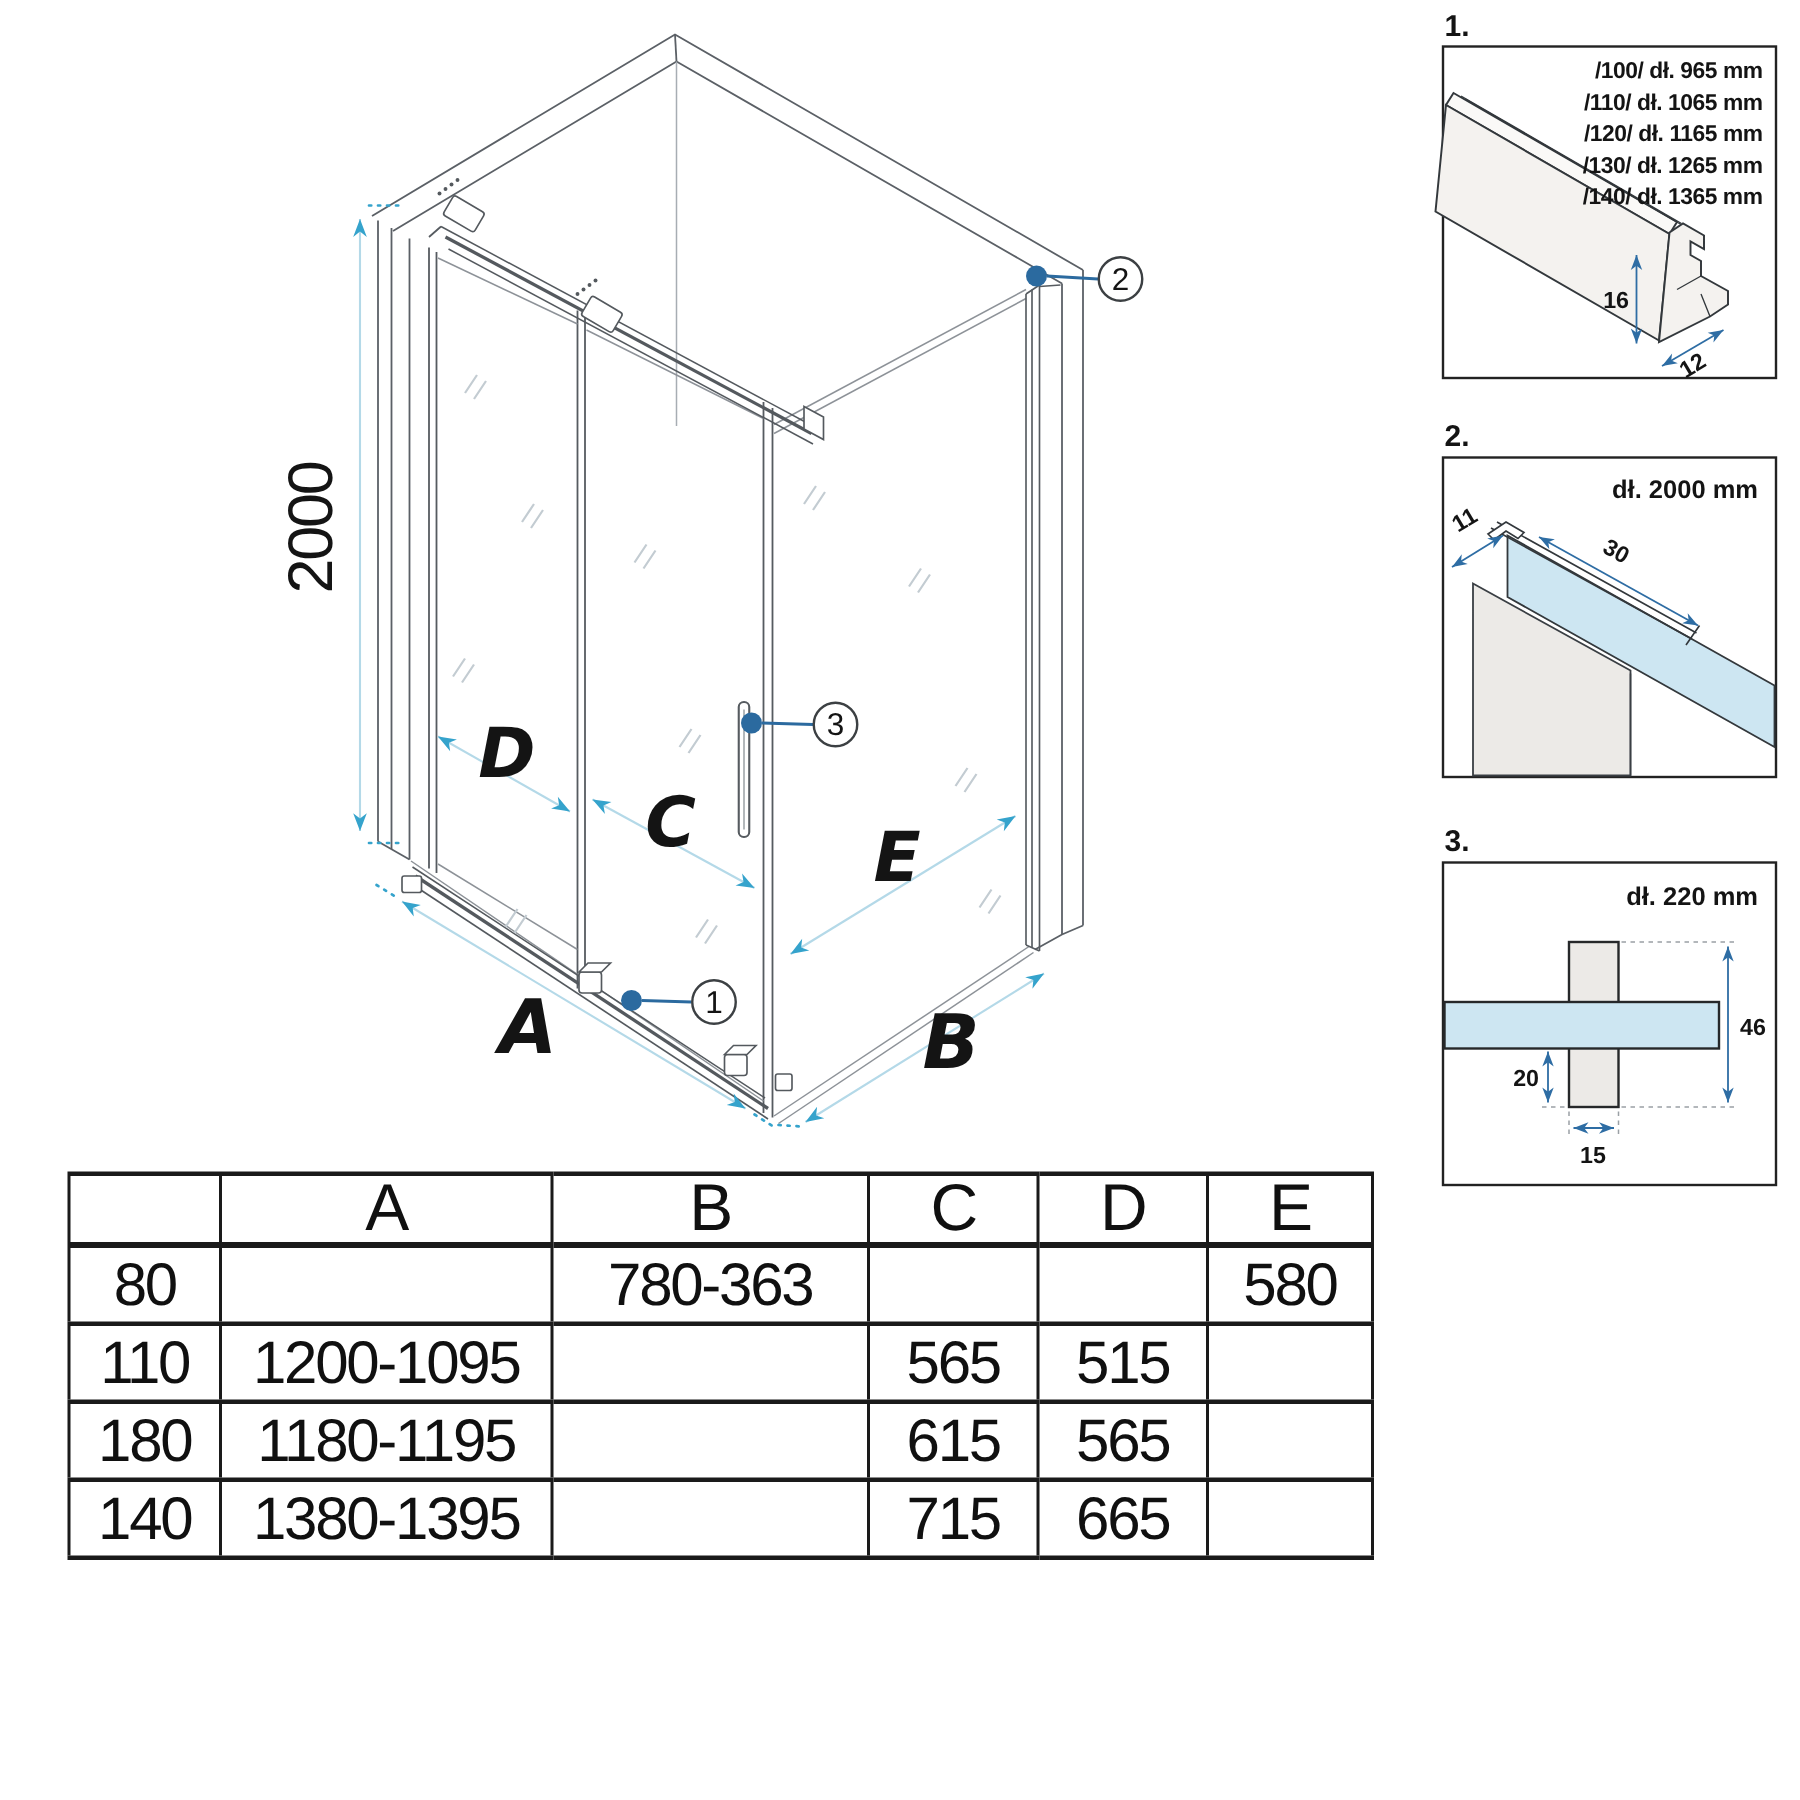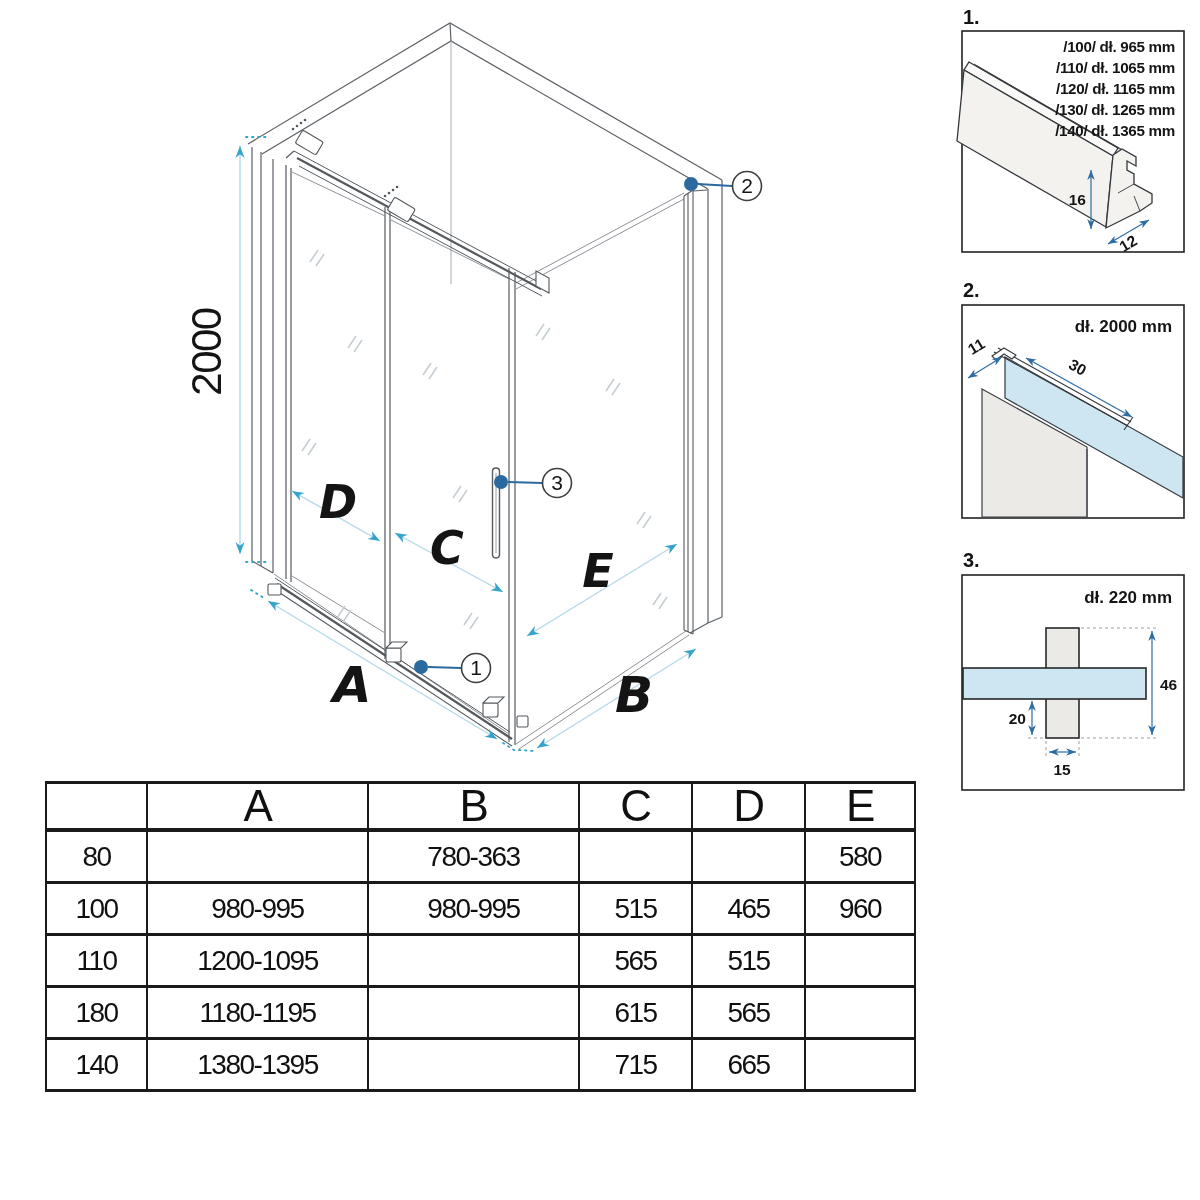--- a/index.html
+++ b/index.html
@@ -10,21 +10,21 @@
   .dimletter{font-family:"DejaVu Sans",sans-serif;font-style:italic;font-weight:600;}
   .detailbox-label{font-size:20px;font-weight:600;}
   .sizelist{font-weight:600;font-size:15.2px;letter-spacing:-0.3px;}
   .lenlabel{font-weight:600;font-size:17px;}
   .dimnum{font-weight:600;font-size:15.5px;}
   
   .tblwrap{position:absolute;left:45px;top:781px;}
   table.spec{border-collapse:collapse;table-layout:fixed;}
   table.spec td{border:2px solid #1a1a1a;border-top-width:3px;border-bottom-width:3px;
     text-align:center;vertical-align:middle;padding:0;color:#101010;
-    font-size:28px;letter-spacing:-1.5px;line-height:1;overflow:hidden;}
+    font-size:40px;letter-spacing:-1.5px;line-height:1;overflow:hidden;}
   table.spec tr.hdr td{font-size:44px;height:44px;border-bottom-width:4px;}
   table.spec tr.datarow td{height:49px;}
 </style>
 </head>
 <body>
 
 <div class="page">
 
   <svg style="position:absolute;left:0;top:0" width="950" height="775" viewBox="0 0 950 775">
     <defs>
@@ -269,28 +269,20 @@
       </tr>
       <tr class="datarow">
         <td>80</td>
         <td></td>
         <td>780-363</td>
         <td></td>
         <td></td>
         <td>580</td>
       </tr>
       <tr class="datarow">
-        <td>100</td>
-        <td>980-995</td>
-        <td>980-995</td>
-        <td>515</td>
-        <td>465</td>
-        <td>960</td>
-      </tr>
-      <tr class="datarow">
         <td>110</td>
         <td>1200-1095</td>
         <td></td>
         <td>565</td>
         <td>515</td>
         <td></td>
       </tr>
       <tr class="datarow">
         <td>180</td>
         <td>1180-1195</td>

